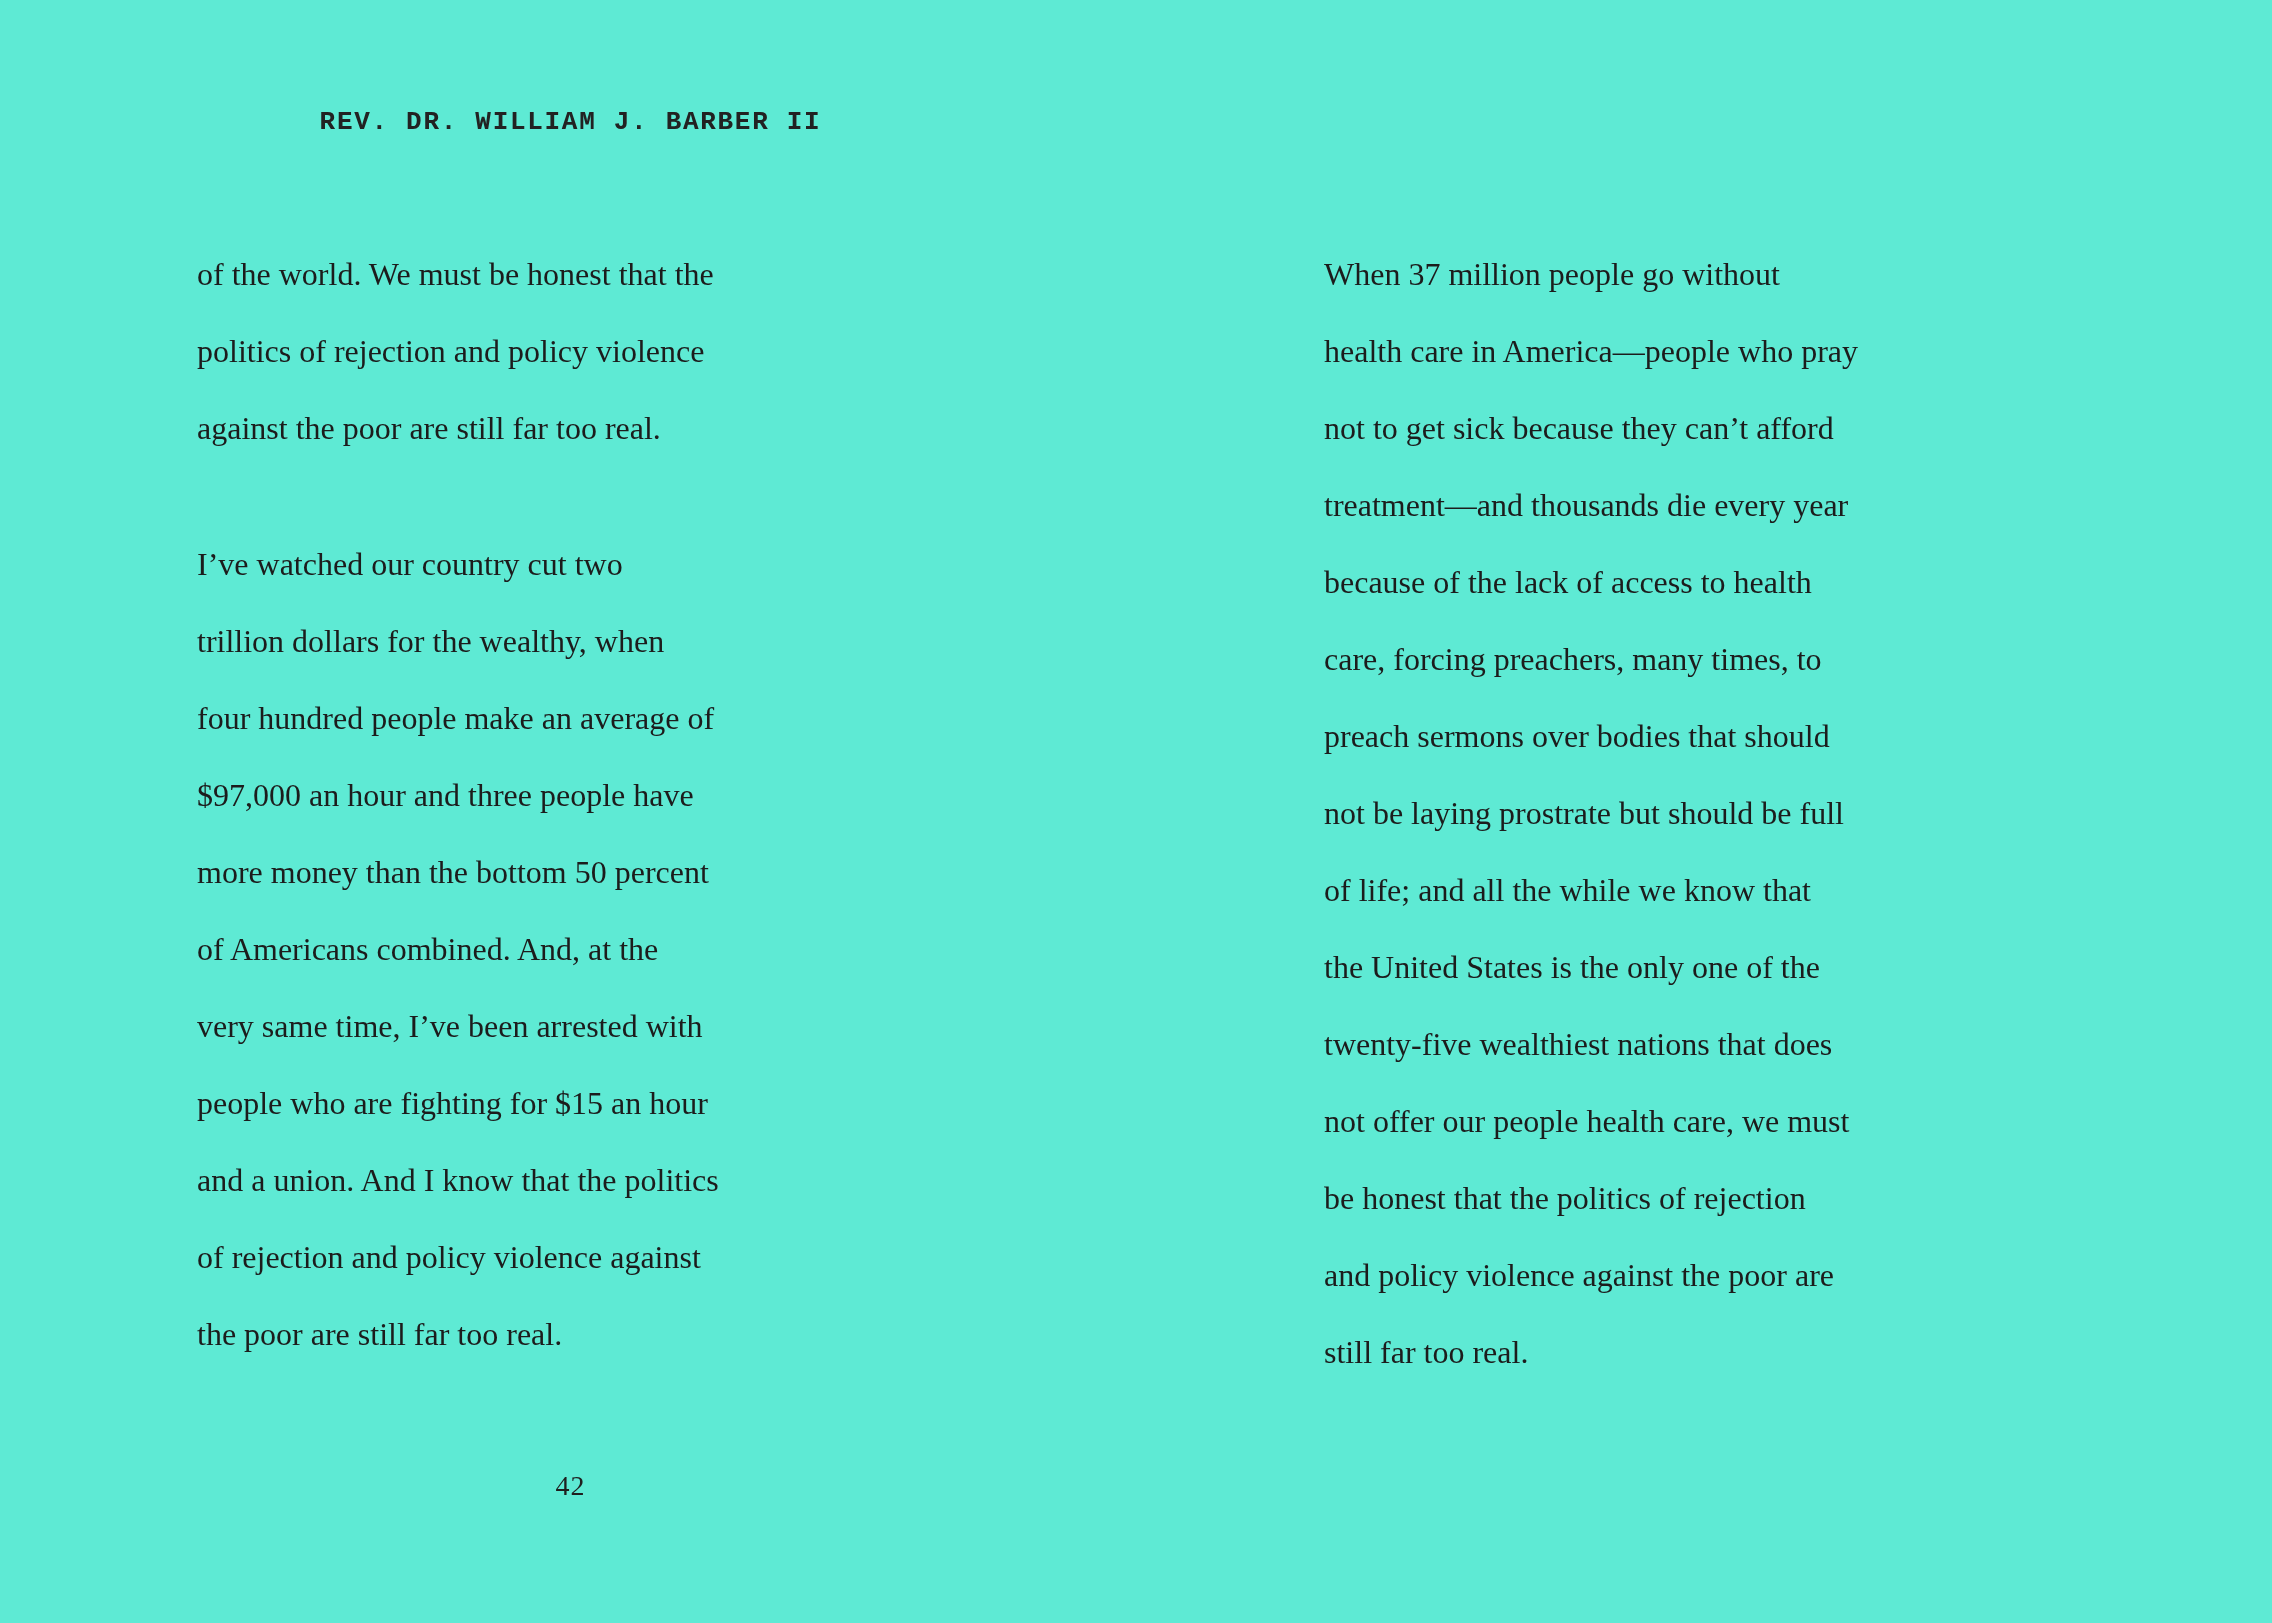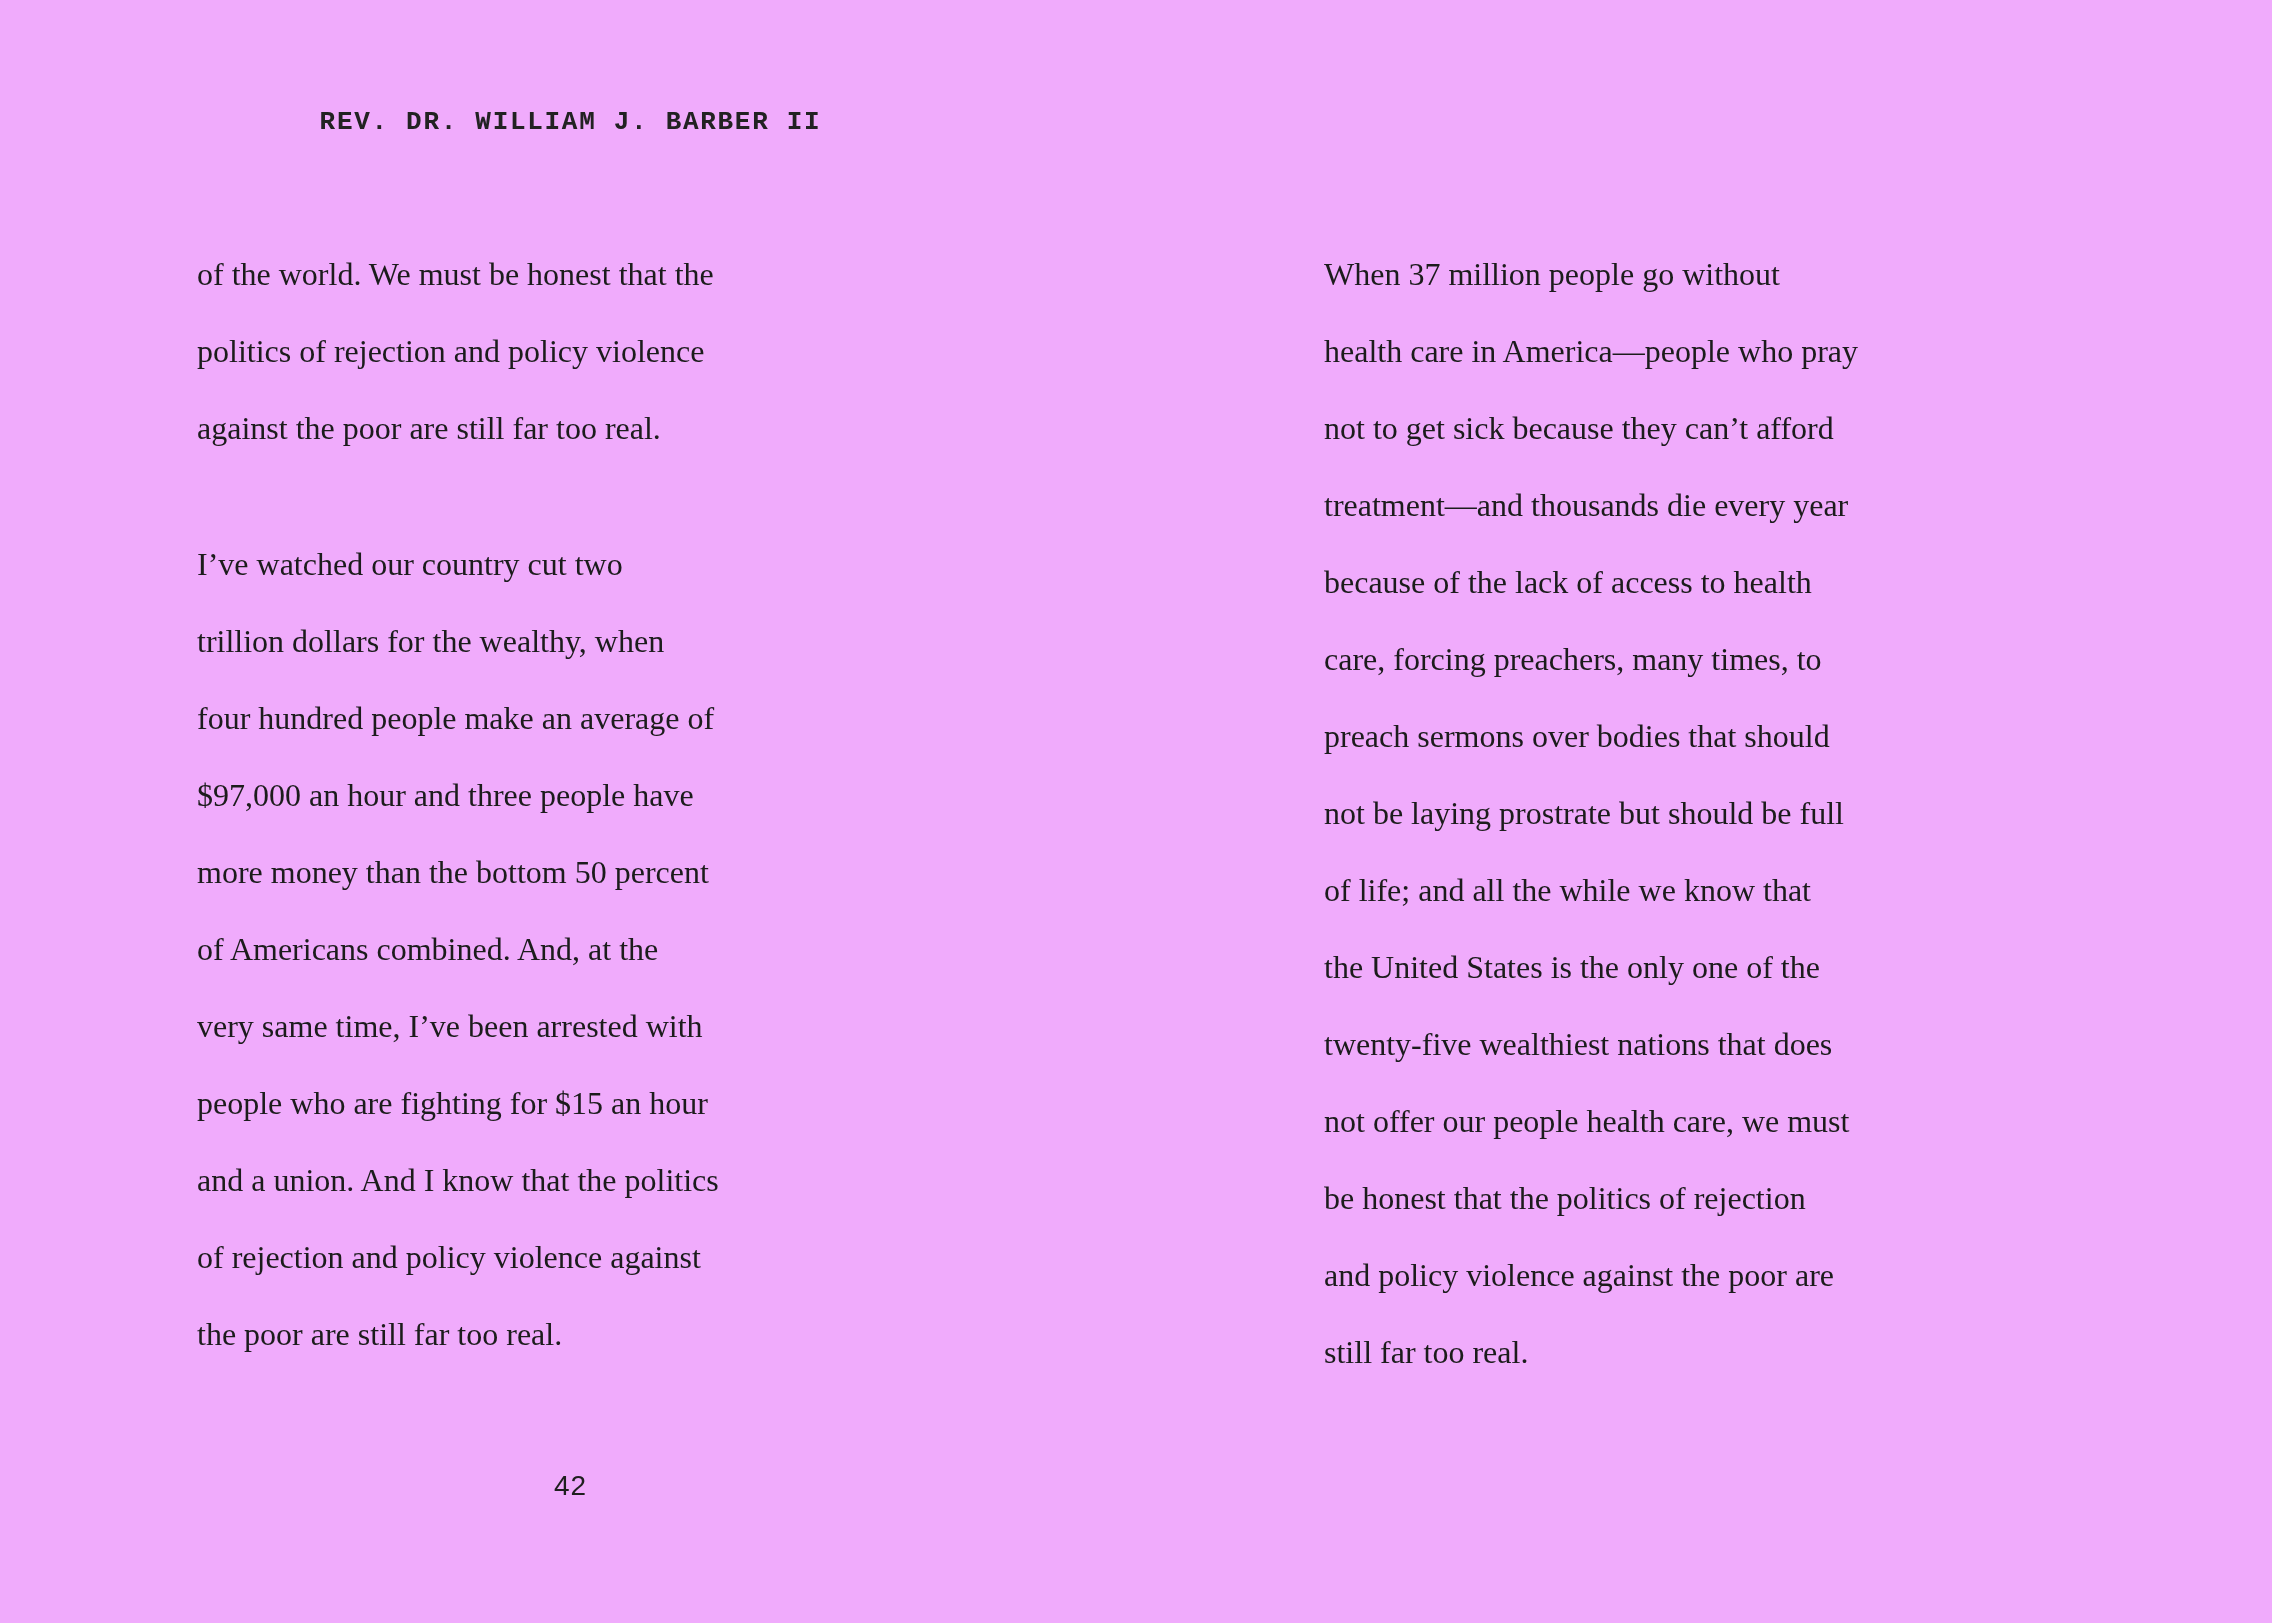--- a/index.html
+++ b/index.html
@@ -13,21 +13,21 @@
     position: relative;
     font-family: "Liberation Serif", serif;
     color: #1c1c1c;
     overflow: hidden;
   }
   .page {
     position: absolute;
     top: 0;
     width: 1136px;
     height: 1623px;
-    background: #f0abfc;
+    background: #5eead4;
   }
   .page-left  { left: 0; }
   .page-right { left: 1136px; }
 
   .column {
     position: absolute;
     top: 0;
     height: 1623px;
   }
   .page-left  .column { left: 197px; width: 747px; }
@@ -60,21 +60,21 @@
     white-space: pre-line;
     color: #1c1c1c;
   }
 
   .page-number {
     position: absolute;
     top: 1470px;
     left: 0;
     width: 100%;
     text-align: center;
-    font-family: Liberation Sans, sans-serif;
+    font-family: Liberation Serif, serif;
     font-size: 28px;
     letter-spacing: 0.9px;
     color: #1f1f1f;
   }
 </style>
 </head>
 <body>
 
 <div class="page page-left">
   <div class="column">

